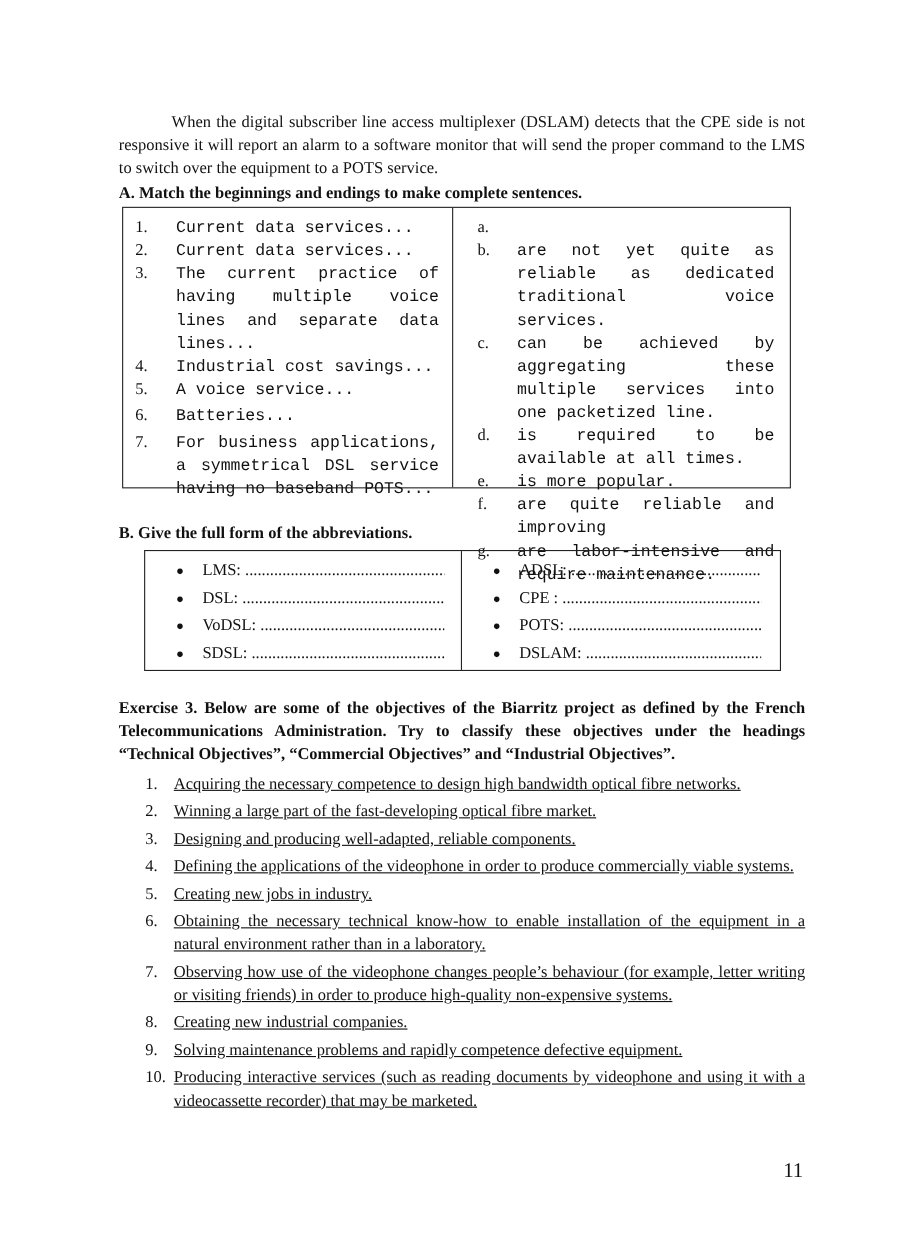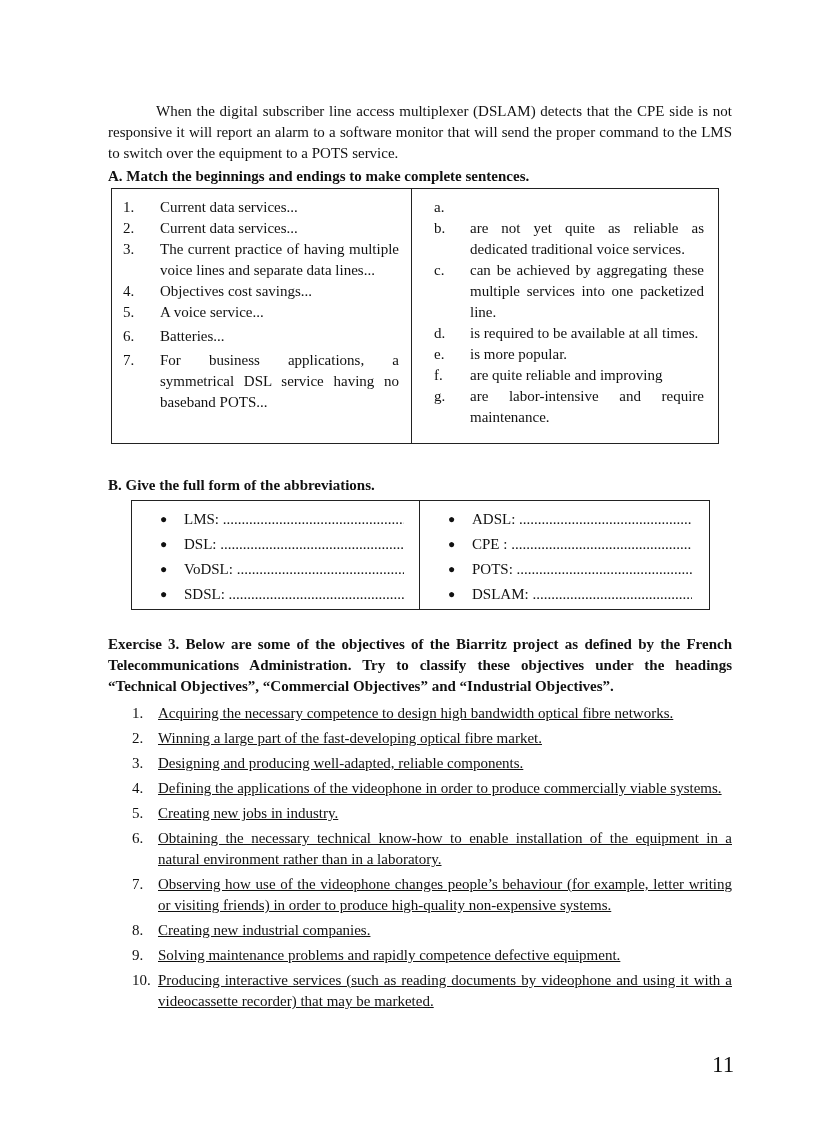--- a/index.html
+++ b/index.html
@@ -15,21 +15,21 @@
     .heading-b { top: 475px; }
 
     .table-a {
       position: absolute; top: 188px; left: 3px; width: 608px; height: 256px;
       border: 1.3px solid #222; display: flex; box-sizing: border-box;
     }
     .table-a .col-left { width: 300px; border-right: 1.3px solid #222; padding: 8px 12px 0 11px; box-sizing: border-box; }
     .table-a .col-right { flex: 1; padding: 8px 14px 0 22px; box-sizing: border-box; }
     .mitem { display: flex; margin-bottom: 0; }
     .mitem .num { width: 37px; flex: none; }
-    .mitem .txt { flex: 1; text-align: justify; }
+    .mitem .txt { flex: 1; text-align: justify; font-family: Liberation Mono, monospace; }
     .mitem.gap { margin-top: 3px; }
     .col-right .mitem .num { width: 36px; }
 
     .table-b {
       position: absolute; top: 500px; left: 23px; width: 579px; height: 110px;
       border: 1.3px solid #222; display: flex; box-sizing: border-box;
     }
     .table-b .col { box-sizing: border-box; padding: 6px 0 0 28px; }
     .table-b .col-left { width: 288px; border-right: 1.3px solid #222; }
     .table-b .col-right { flex: 1; }
@@ -37,21 +37,21 @@
     .bitem .bullet { width: 24px; font-size: 12px; }
     .bitem .abbr { white-space: nowrap; overflow: hidden; width: 220px; }
 
     .ex3-title { position: absolute; top: 634px; left: 0; width: 624px; font-weight: bold; text-align: justify; line-height: 21px; }
     .ex3-list { position: absolute; top: 703px; left: 0; width: 624px; }
     .oitem { display: flex; margin-bottom: 4px; }
     .oitem .num { width: 50px; flex: none; text-align: right; padding-right: 0; box-sizing: border-box; }
     .oitem .num span { display: inline-block; width: 50px; text-align: left; padding-left: 24px; box-sizing: border-box; }
     .oitem .txt { flex: 1; text-align: justify; text-decoration: underline; }
 
-    .page-num { position: absolute; top: 1054px; left: 604px; font-size: 23px; }
+    .page-num { position: absolute; top: 1054px; left: 604px; font-size: 19px; }
   </style>
 </head>
 <body>
 
 <div class="page">
 
   <p class="intro" style="margin:0;">When the digital subscriber line access multiplexer (DSLAM) detects that the CPE side is not responsive it will report an alarm to a software monitor that will send the proper command to the LMS to switch over the equipment to a POTS service.</p>
 
   <div class="heading heading-a">A. Match the beginnings and endings to make complete sentences.</div>
 
@@ -64,21 +64,21 @@
       <div class="mitem">
           <span class="num">2.</span>
           <span class="txt">Current data services...</span>
         </div>
       <div class="mitem">
           <span class="num">3.</span>
           <span class="txt">The current practice of having multiple voice lines and separate data lines...</span>
         </div>
       <div class="mitem">
           <span class="num">4.</span>
-          <span class="txt">Objectives cost savings...</span>
+          <span class="txt">Industrial cost savings...</span>
         </div>
       <div class="mitem">
           <span class="num">5.</span>
           <span class="txt">A voice service...</span>
         </div>
       <div class="mitem gap">
           <span class="num">6.</span>
           <span class="txt">Batteries...</span>
         </div>
       <div class="mitem gap">

